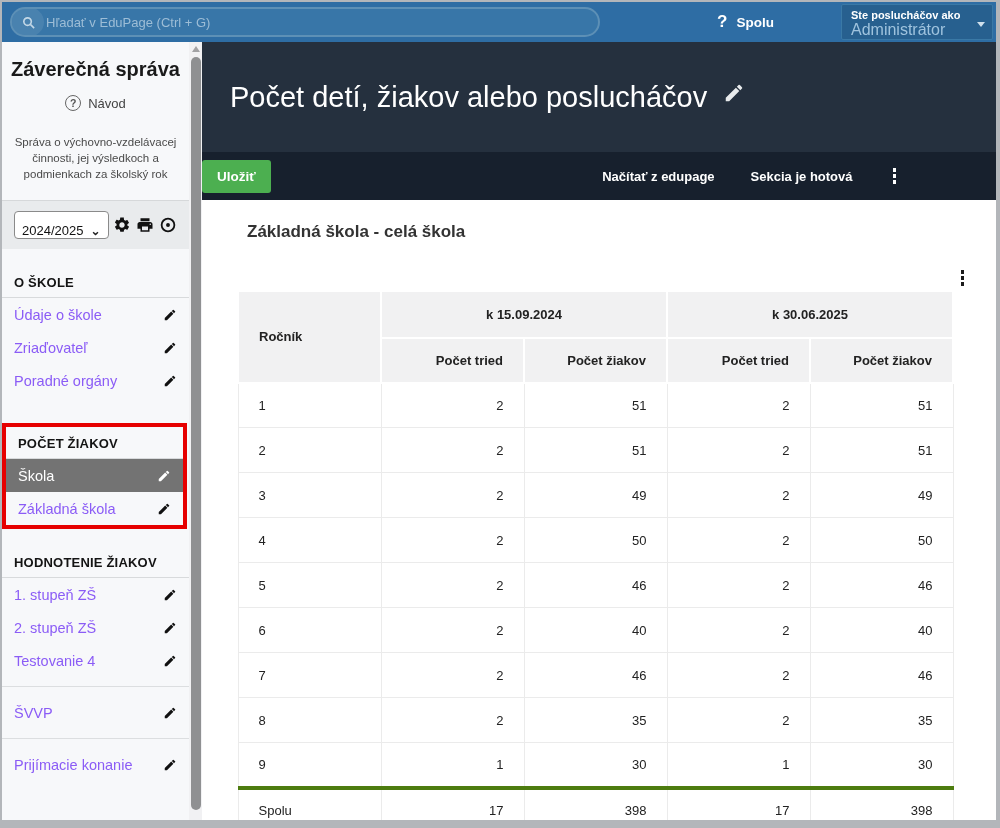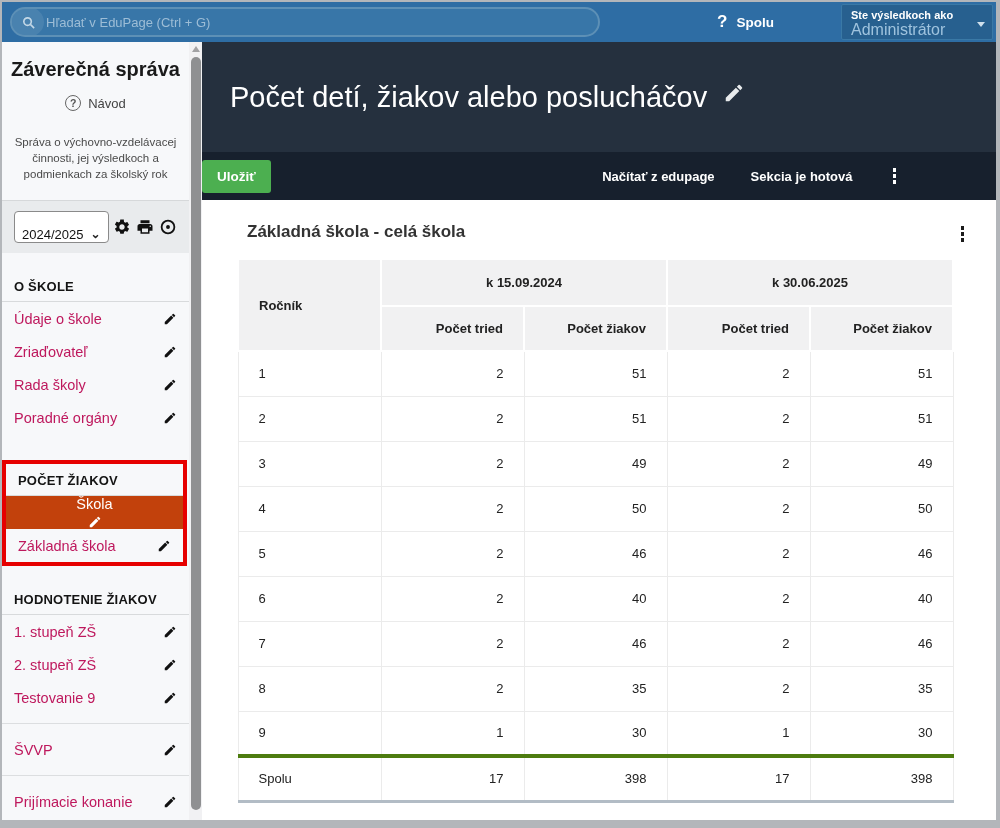--- a/index.html
+++ b/index.html
@@ -33,33 +33,33 @@
   .sidebar{width:200px;flex:0 0 200px;background:#f7f8fa;position:relative;padding-right:13px;}
   .sb-top{padding:14px 6px 4px;text-align:center;}
   .sb-title{font-size:20px;font-weight:bold;color:#1a1a1a;margin:2px 0 12px;}
   .sb-navod{display:inline-flex;align-items:center;gap:7px;color:#444;font-size:13px;cursor:pointer;}
   .qcircle{width:16px;height:16px;border:1.4px solid #666;border-radius:50%;display:inline-flex;
     align-items:center;justify-content:center;font-size:10.5px;font-weight:bold;color:#555;}
   .sb-desc{font-size:11.5px;color:#4a4a4a;line-height:1.4;margin:23px 4px 14px;}
   .sb-tools{border-top:1px solid #d6d8da;background:#e9ebed;padding:10px 12px;display:flex;
     align-items:center;justify-content:space-between;}
   .year-select{background:#fff;border:1px solid #8a8a8a;border-radius:4px;height:28px;min-width:84px;
-    display:inline-flex;align-items:flex-start;gap:7px;padding:15px 7px;font-size:13px;color:#111;cursor:pointer;}
+    display:inline-flex;align-items:flex-end;gap:7px;padding:0 7px;font-size:13px;color:#111;cursor:pointer;}
   .year-select .caret{font-size:12px;color:#222;font-weight:bold;}
   .tool-icon{color:#111;display:inline-flex;cursor:pointer;}
   .tool-icon svg{width:18px;height:18px;}
   .sb-section{margin-top:26px;}
   .sb-heading{font-size:13px;font-weight:bold;color:#141414;padding:0 12px 7px;
     border-bottom:1px solid #d8dadc;letter-spacing:.2px;}
   .sb-item{height:33px;display:flex;align-items:center;padding:0 12px;font-size:14.5px;
-    color:#be185d;cursor:pointer;}
+    color:#8b5cf6;cursor:pointer;}
   .sb-item .sb-label{flex:1;}
   .sb-pencil{display:inline-flex;color:#111;}
   .sb-pencil svg{width:14px;height:14px;}
-  .sb-item.selected{background:#c2410c;color:#fff;flex-direction:column;}
+  .sb-item.selected{background:#737373;color:#fff;}
   .sb-item.selected .sb-pencil{color:#fff;}
   .sb-divider{border-top:1px solid #dcdee0;margin:9px 0;}
   .sb-section.hl{border:4px solid #e60000;margin-right:2px;padding-bottom:0;}
   .sb-section.hl .sb-heading{padding-top:9px;}
   
   .sb-scroll{position:absolute;right:0;top:0;bottom:0;width:13px;background:#f1f1f3;}
   .sb-scroll .arrow{position:absolute;top:4px;left:2.5px;width:0;height:0;
     border-left:4px solid transparent;border-right:4px solid transparent;border-bottom:6px solid #a2a2a4;}
   .sb-scroll .thumb{position:absolute;top:15px;bottom:10px;left:1.5px;width:10px;background:#8f9092;border-radius:6px;}
   
@@ -72,21 +72,21 @@
   .save-btn{background:#4caf50;color:#fff;border:none;border-radius:3px;padding:9px 15px;
     font-size:13.5px;font-weight:bold;cursor:pointer;font-family:"Liberation Sans",sans-serif;}
   .toolbar-right{margin-left:auto;display:flex;align-items:center;gap:36px;padding-right:96px;}
   .tb-link{color:#fff;font-size:13px;font-weight:bold;cursor:pointer;}
   .kebab{display:inline-flex;flex-direction:column;gap:2.5px;cursor:pointer;padding:4px;}
   .kebab i{width:3.5px;height:3.5px;background:currentColor;display:block;}
   .kebab.white{color:#fff;}
   .kebab.dark{color:#1b1b1b;}
   
   .content{flex:1;background:#fff;padding:14px 28px 0 35px;overflow:hidden;}
-  .card-head{display:flex;align-items:flex-start;}
+  .card-head{display:flex;align-items:flex-start;flex-direction:column;}
   .card-title{font-size:17px;font-weight:bold;color:#333;margin:8px 0 16px 10px;}
   .card-head .kebab{margin-left:auto;margin-top:8px;}
   table.report{border-collapse:collapse;table-layout:fixed;width:715px;font-size:13px;color:#222;}
   table.report th{background:#f1f1f2;border:2px solid #fff;font-weight:bold;color:#222;}
   th.th-rocnik{text-align:left;padding-left:20px;height:92px;}
   th.th-group{text-align:center;height:47px;}
   th.th-sub{text-align:right;padding-right:20px;height:45px;}
   table.report td{border:1px solid #ebebeb;height:45px;padding:0 20px;text-align:right;background:#fff;}
   table.report td.rowlabel{text-align:left;}
   tr.total td{border-top:4px solid #4d7c0f;border-bottom:3px solid #b2bcc5;}
@@ -104,21 +104,21 @@
             <line x1="15" y1="15" x2="21" y2="21"></line>
         </svg>
       </span>
       <input type="text" placeholder="Hľadať v EduPage (Ctrl + G)" style="">
     </div>
     <div class="help">
       <span class="qmark-big">?</span>
       <span class="help-label">Spolu</span>
     </div>
     <div class="account">
-      <div class="l1">Ste výsledkoch ako</div>
+      <div class="l1">Ste poslucháčov ako</div>
       <div class="l2">Administrátor</div>
       <span class="caret"></span>
     </div>
   </div>
 
   <div class="cols">
 
     <div class="sidebar">
       <div class="sb-top">
         <div class="sb-title">Záverečná správa</div>
@@ -163,28 +163,20 @@
             </div>
             <div class="sb-item">
               <span class="sb-label">Zriaďovateľ</span>
               <span class="sb-pencil">
                 <svg viewBox="0 0 24 24" fill="currentColor">
                   <path d="M3 17.25V21h3.75L17.81 9.94l-3.75-3.75L3 17.25zM20.71 7.04a.996.996 0 0 0 0-1.41l-2.34-2.34a.996.996 0 0 0-1.41 0l-1.83 1.83 3.75 3.75 1.83-1.83z"></path>
                 </svg>
               </span>
             </div>
             <div class="sb-item">
-              <span class="sb-label">Rada školy</span>
-              <span class="sb-pencil">
-                <svg viewBox="0 0 24 24" fill="currentColor">
-                  <path d="M3 17.25V21h3.75L17.81 9.94l-3.75-3.75L3 17.25zM20.71 7.04a.996.996 0 0 0 0-1.41l-2.34-2.34a.996.996 0 0 0-1.41 0l-1.83 1.83 3.75 3.75 1.83-1.83z"></path>
-                </svg>
-              </span>
-            </div>
-            <div class="sb-item">
               <span class="sb-label">Poradné orgány</span>
               <span class="sb-pencil">
                 <svg viewBox="0 0 24 24" fill="currentColor">
                   <path d="M3 17.25V21h3.75L17.81 9.94l-3.75-3.75L3 17.25zM20.71 7.04a.996.996 0 0 0 0-1.41l-2.34-2.34a.996.996 0 0 0-1.41 0l-1.83 1.83 3.75 3.75 1.83-1.83z"></path>
                 </svg>
               </span>
             </div>
           </div>
           <div class="sb-section hl">
             <div class="sb-heading">POČET ŽIAKOV</div>
@@ -217,21 +209,21 @@
             </div>
             <div class="sb-item">
               <span class="sb-label">2. stupeň ZŠ</span>
               <span class="sb-pencil">
                 <svg viewBox="0 0 24 24" fill="currentColor">
                   <path d="M3 17.25V21h3.75L17.81 9.94l-3.75-3.75L3 17.25zM20.71 7.04a.996.996 0 0 0 0-1.41l-2.34-2.34a.996.996 0 0 0-1.41 0l-1.83 1.83 3.75 3.75 1.83-1.83z"></path>
                 </svg>
               </span>
             </div>
             <div class="sb-item">
-              <span class="sb-label">Testovanie 9</span>
+              <span class="sb-label">Testovanie 4</span>
               <span class="sb-pencil">
                 <svg viewBox="0 0 24 24" fill="currentColor">
                   <path d="M3 17.25V21h3.75L17.81 9.94l-3.75-3.75L3 17.25zM20.71 7.04a.996.996 0 0 0 0-1.41l-2.34-2.34a.996.996 0 0 0-1.41 0l-1.83 1.83 3.75 3.75 1.83-1.83z"></path>
                 </svg>
               </span>
             </div>
             <div class="sb-divider"></div>
             <div class="sb-item">
               <span class="sb-label">ŠVVP</span>
               <span class="sb-pencil">

